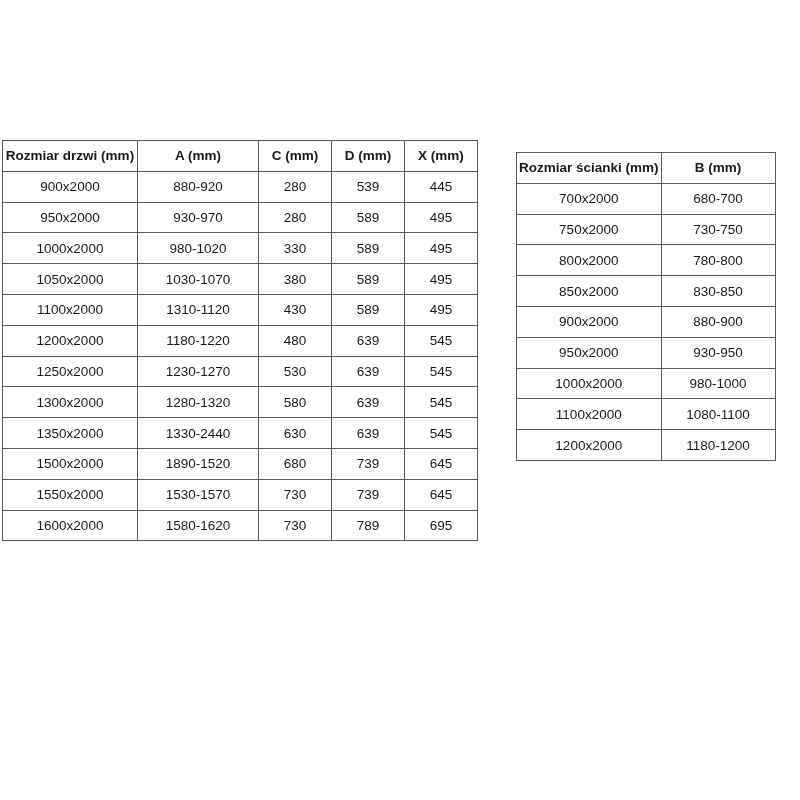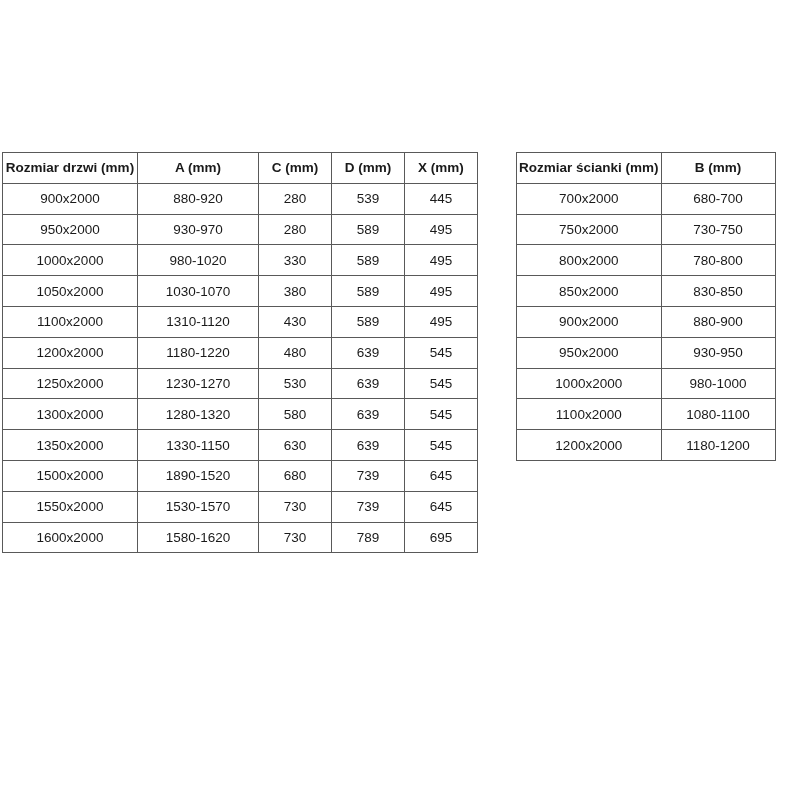--- a/index.html
+++ b/index.html
@@ -31,21 +31,21 @@
     height: 29.8px;
     padding: 0 2px;
     white-space: nowrap;
     overflow: hidden;
   }
   table.spec th {
     font-weight: bold;
   }
   #door-table {
     left: 2px;
-    top: 152px;
+    top: 140px;
   }
   #wall-table {
     left: 516px;
     top: 152px;
   }
 </style>
 </head>
 <body>
 
 <div class="canvas">
@@ -119,21 +119,21 @@
         </tr>
         <tr>
           <td>1300x2000</td>
           <td>1280-1320</td>
           <td>580</td>
           <td>639</td>
           <td>545</td>
         </tr>
         <tr>
           <td>1350x2000</td>
-          <td>1330-1150</td>
+          <td>1330-2440</td>
           <td>630</td>
           <td>639</td>
           <td>545</td>
         </tr>
         <tr>
           <td>1500x2000</td>
           <td>1890-1520</td>
           <td>680</td>
           <td>739</td>
           <td>645</td>

